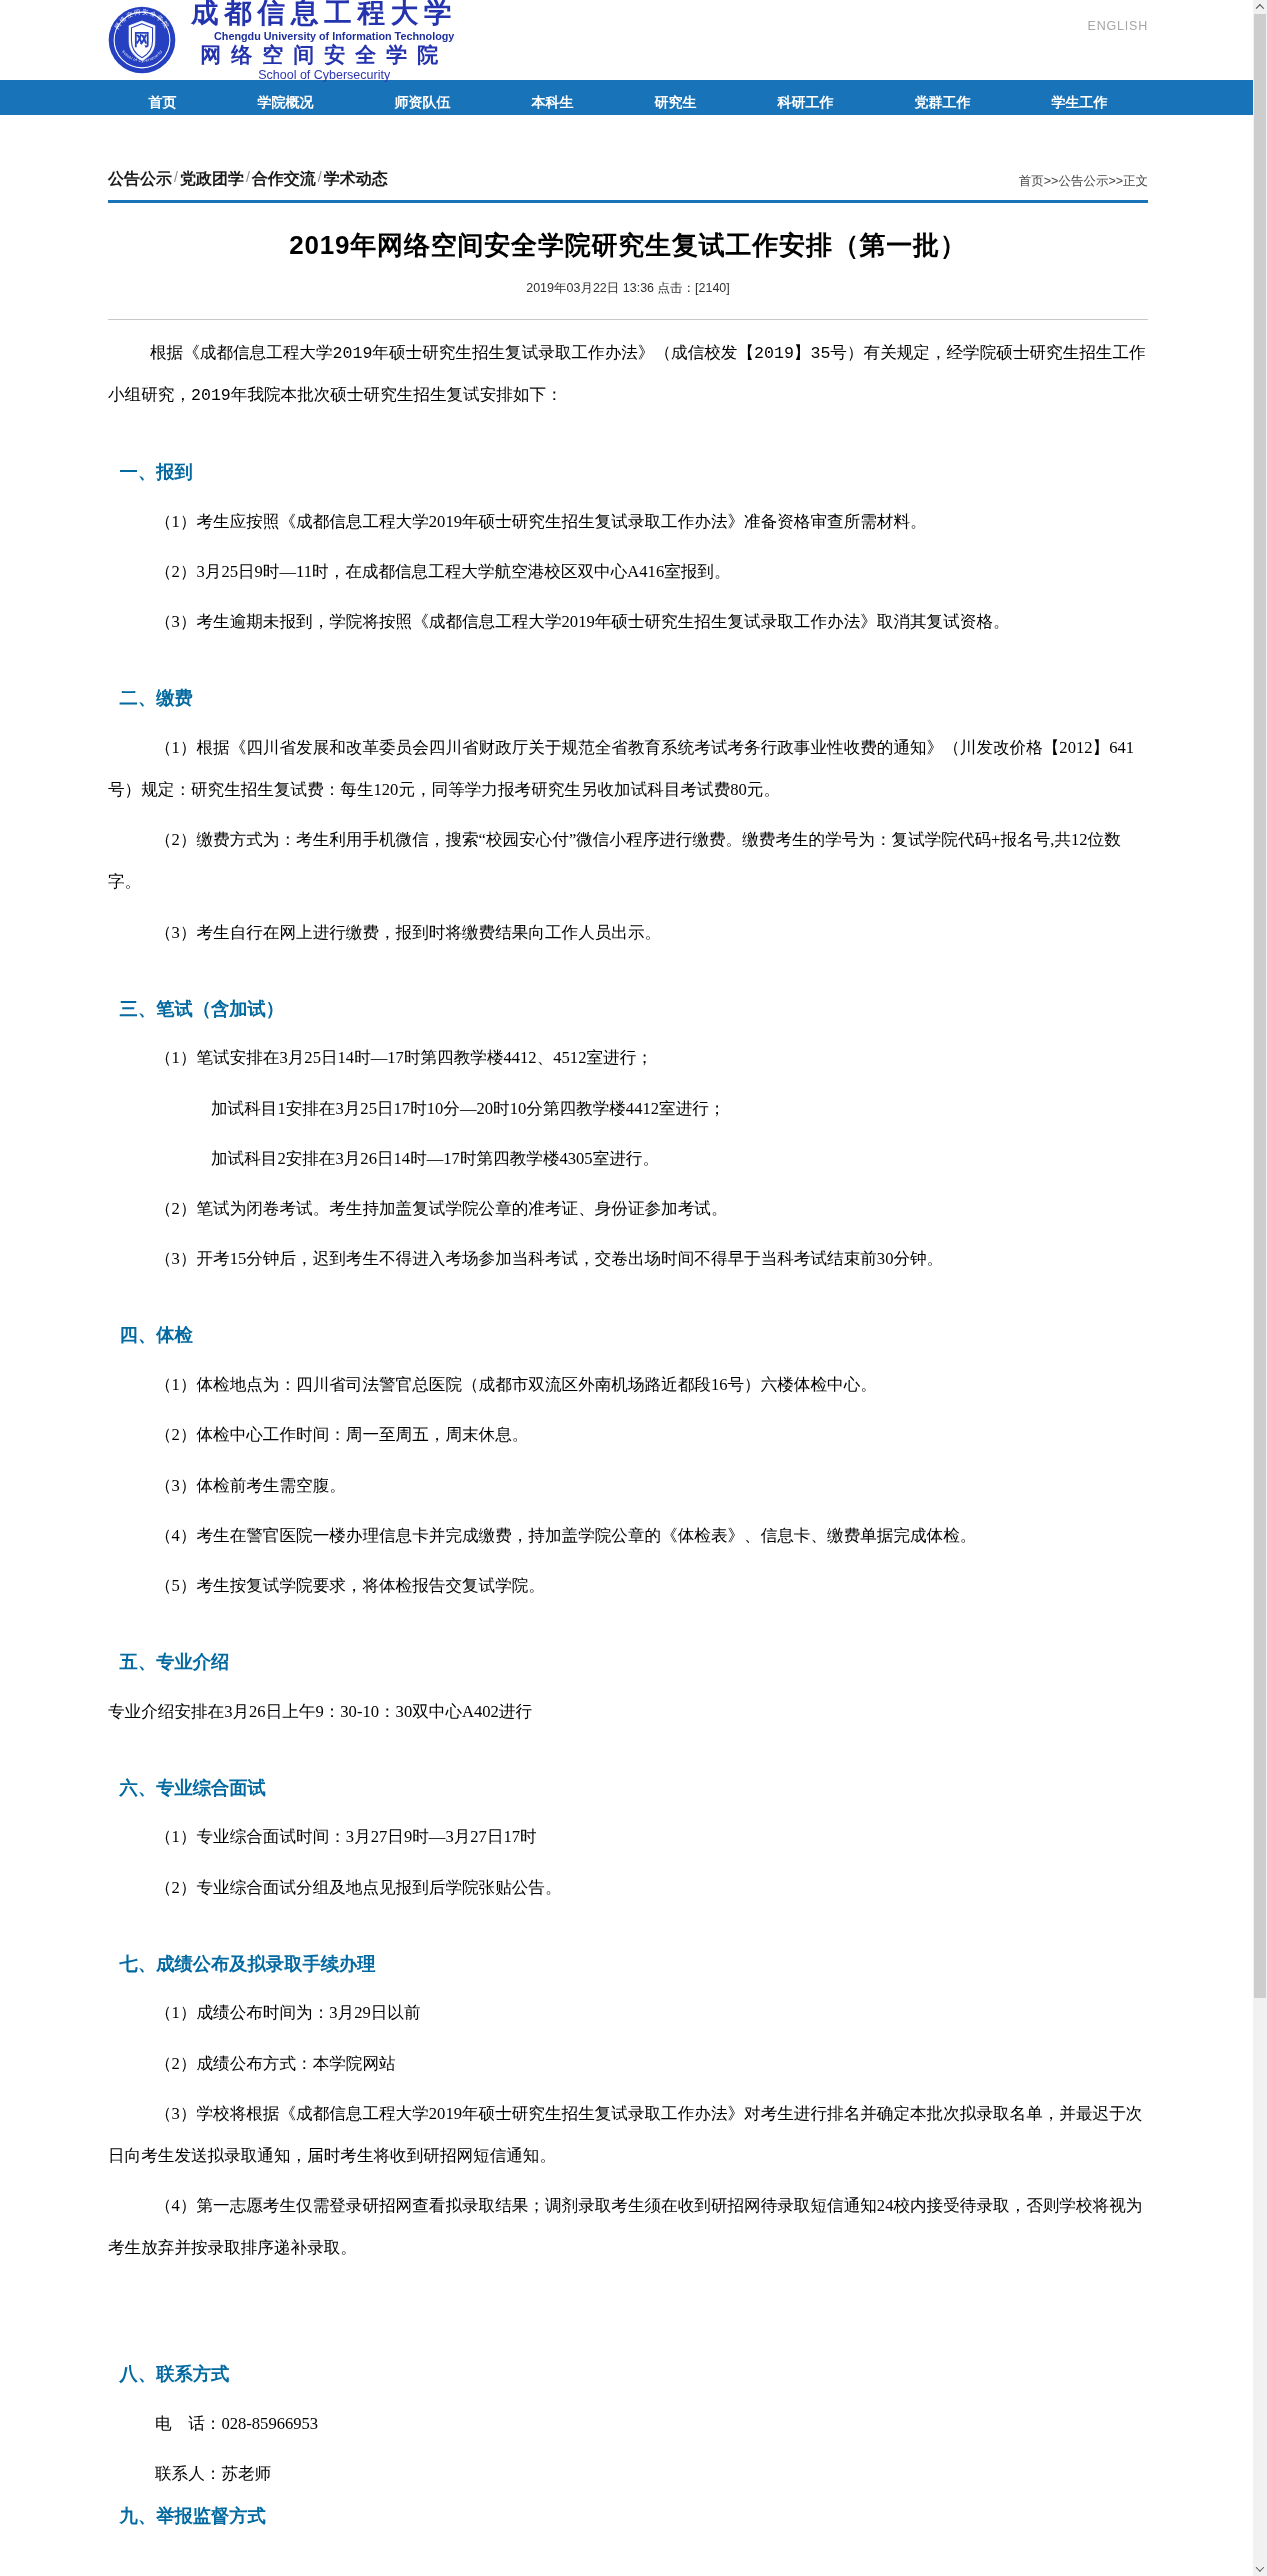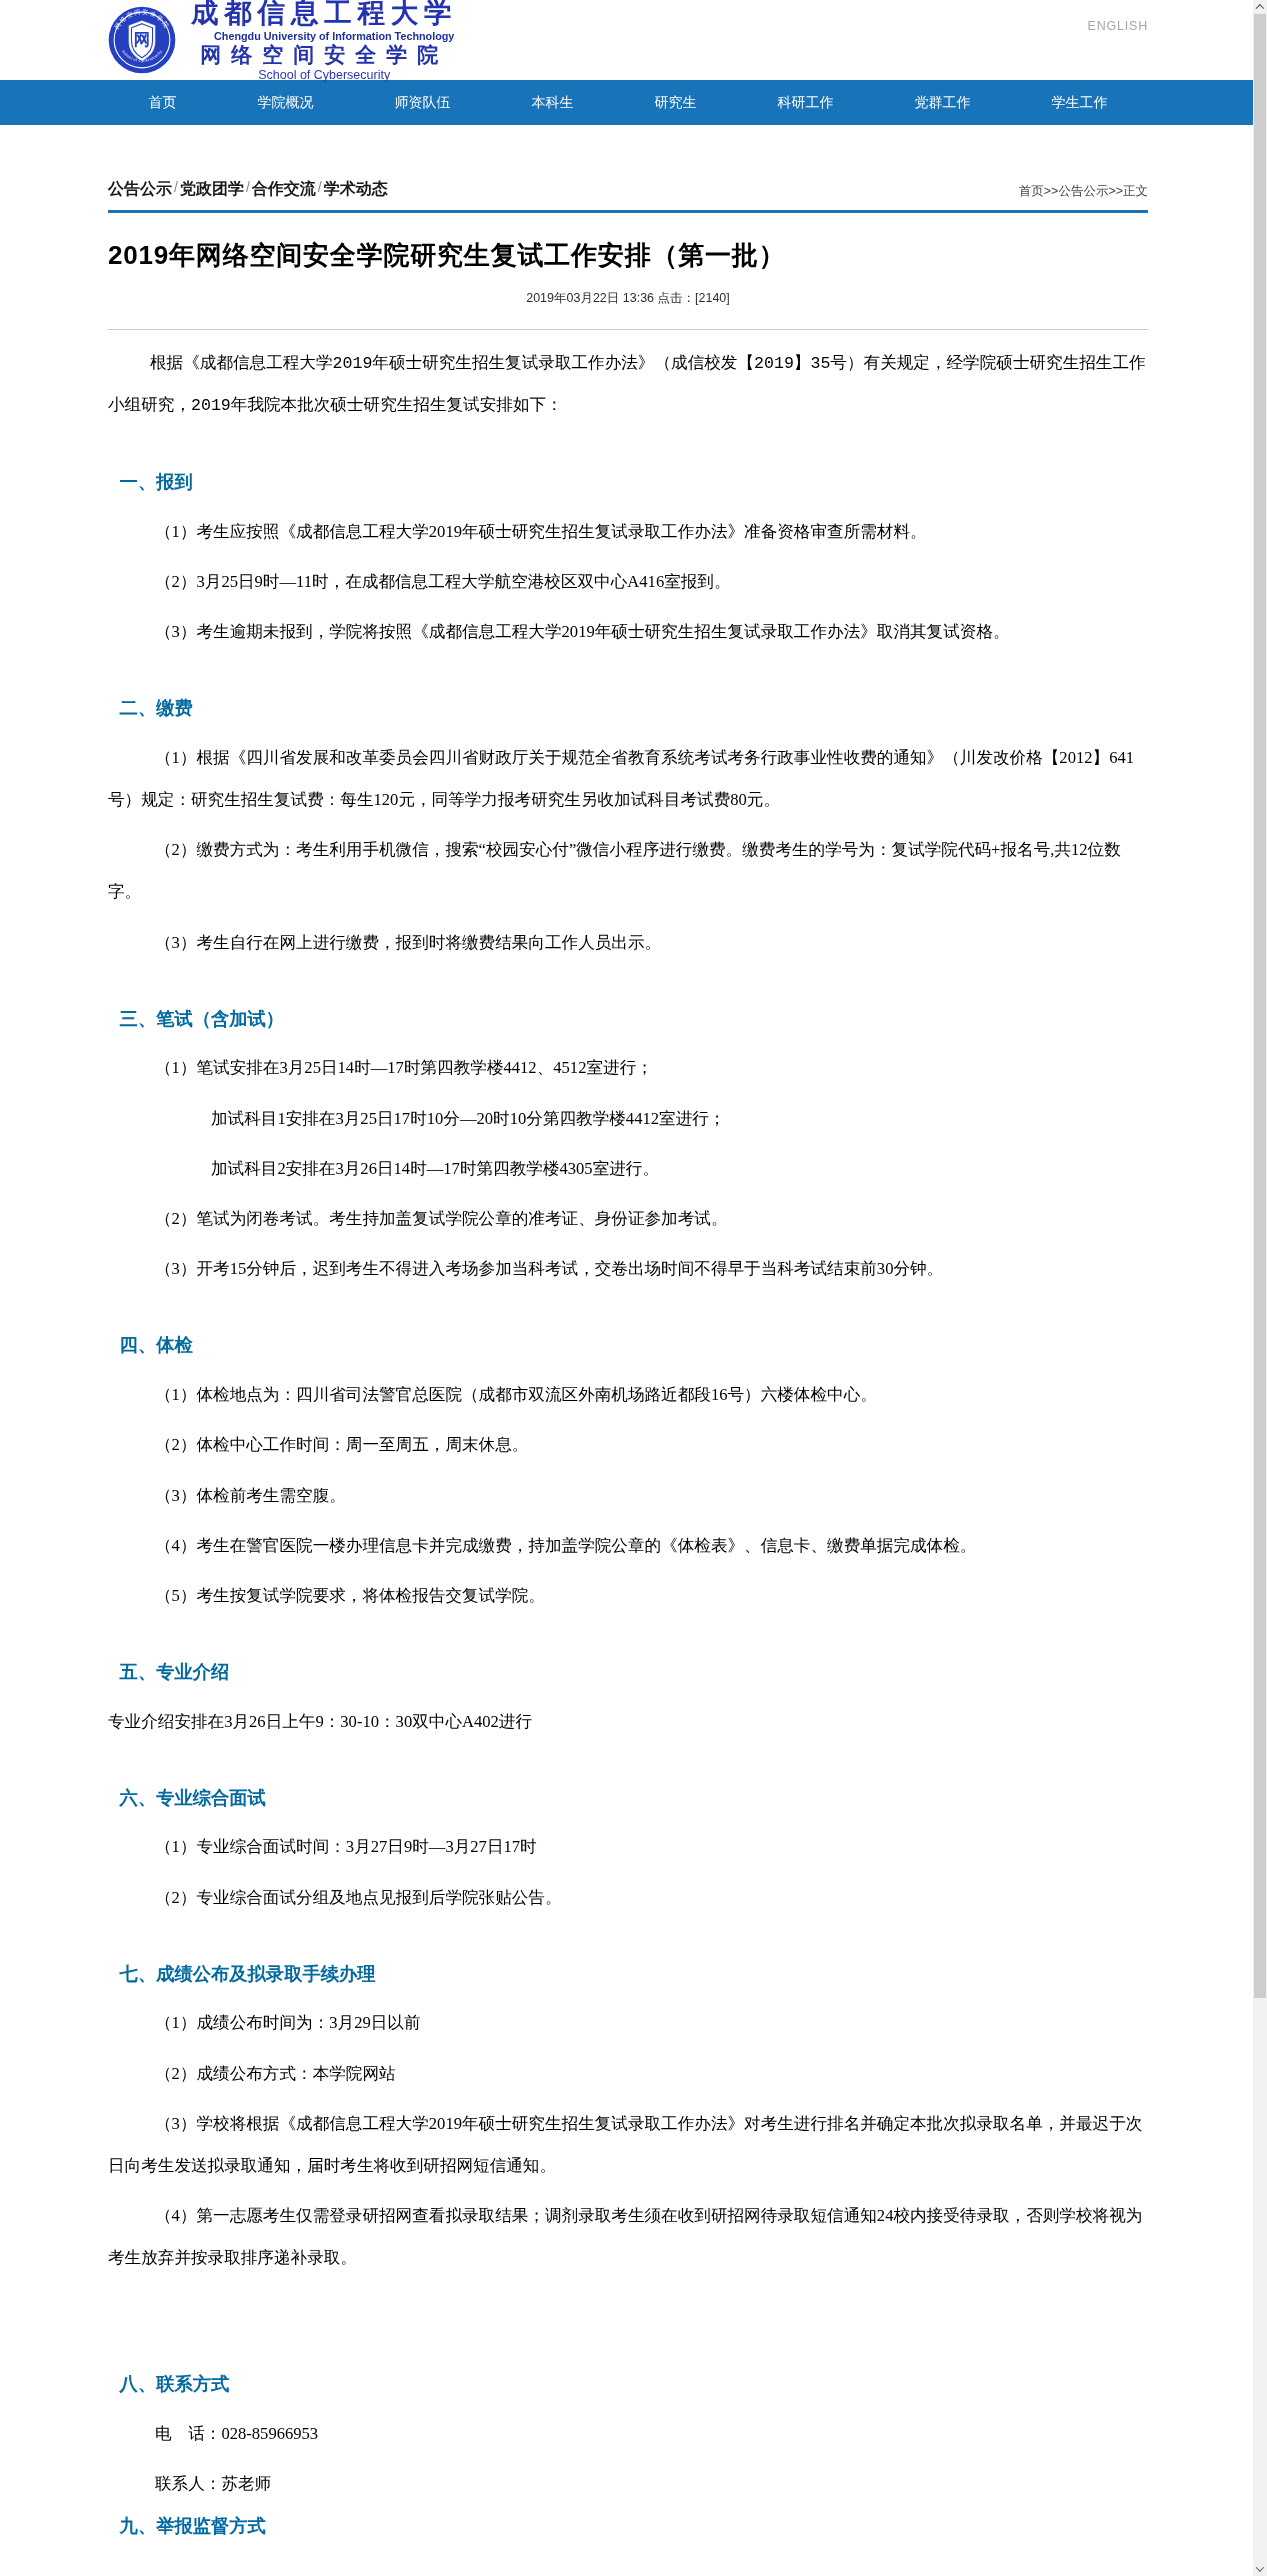--- a/index.html
+++ b/index.html
@@ -25,35 +25,35 @@
   .logo{flex:0 0 auto;}
   .brand-text{display:flex;flex-direction:column;align-items:center;line-height:1.12;}
   .uni-cn{font-family:"Liberation Serif",serif;font-weight:bold;font-size:27.5px;letter-spacing:5.8px;color:var(--brand-text);}
   .uni-en{font-weight:bold;font-size:10.8px;color:#1f2f9c;margin-top:1.7px;margin-left:20px;}
   .school-cn{font-family:"Liberation Serif",serif;font-weight:bold;font-size:21px;letter-spacing:10px;color:var(--brand-text);margin-top:1.7px;}
   .school-en{font-size:12.5px;color:#2c36b0;margin-top:0.8px;}
   .header-right{margin-left:auto;align-self:flex-start;margin-top:18.3px;}
   .english-link{font-size:12.5px;letter-spacing:0.8px;color:var(--english-gray);text-decoration:none;cursor:pointer;}
 
   
-  .nav{background:var(--nav-blue);height:45px;}
+  .nav{background:var(--nav-blue);height:35px;font-weight:bold;}
   .nav-inner{display:flex;justify-content:space-around;align-items:center;height:45px;}
   .nav-item{color:#fff;font-size:14px;text-decoration:none;cursor:pointer;white-space:nowrap;}
 
   
   .subnav-row{display:flex;align-items:flex-end;margin-top:52px;height:23px;}
   .subnav-menu{display:flex;align-items:flex-start;gap:2px;}
   .subnav-item{font-size:16px;font-weight:bold;color:#1b1b1b;text-decoration:none;cursor:pointer;}
   .subnav-sep{color:#8a8a8a;font-size:14px;}
   .breadcrumb{margin-left:auto;font-size:12.5px;color:#454545;cursor:pointer;}
   .rule-blue{height:3.3px;background:var(--nav-blue);margin-top:10px;}
 
   
   .article-title{
-    text-align:left;font-size:26px;font-weight:bold;letter-spacing:0.8px;
+    text-align:center;font-size:26px;font-weight:bold;letter-spacing:0.8px;
     margin-top:23px;line-height:38px;color:#000;
   }
   .article-meta{text-align:center;font-size:12.5px;color:#2e2e2e;margin-top:15px;line-height:18.3px;}
   .rule-gray{height:0.8px;background:#c9c9c9;border:0;margin-top:21.6px;}
 
   .body-text{font-family:"Liberation Serif",serif;font-size:16.6px;color:#000;}
   .para{line-height:42px;margin:0 0 8.3px 0;}
   .intro{margin-top:13.3px;text-indent:42px;font-family:Liberation Mono, monospace;}
   .para.item{text-indent:47px;}
   .para.sub{text-indent:103px;}

